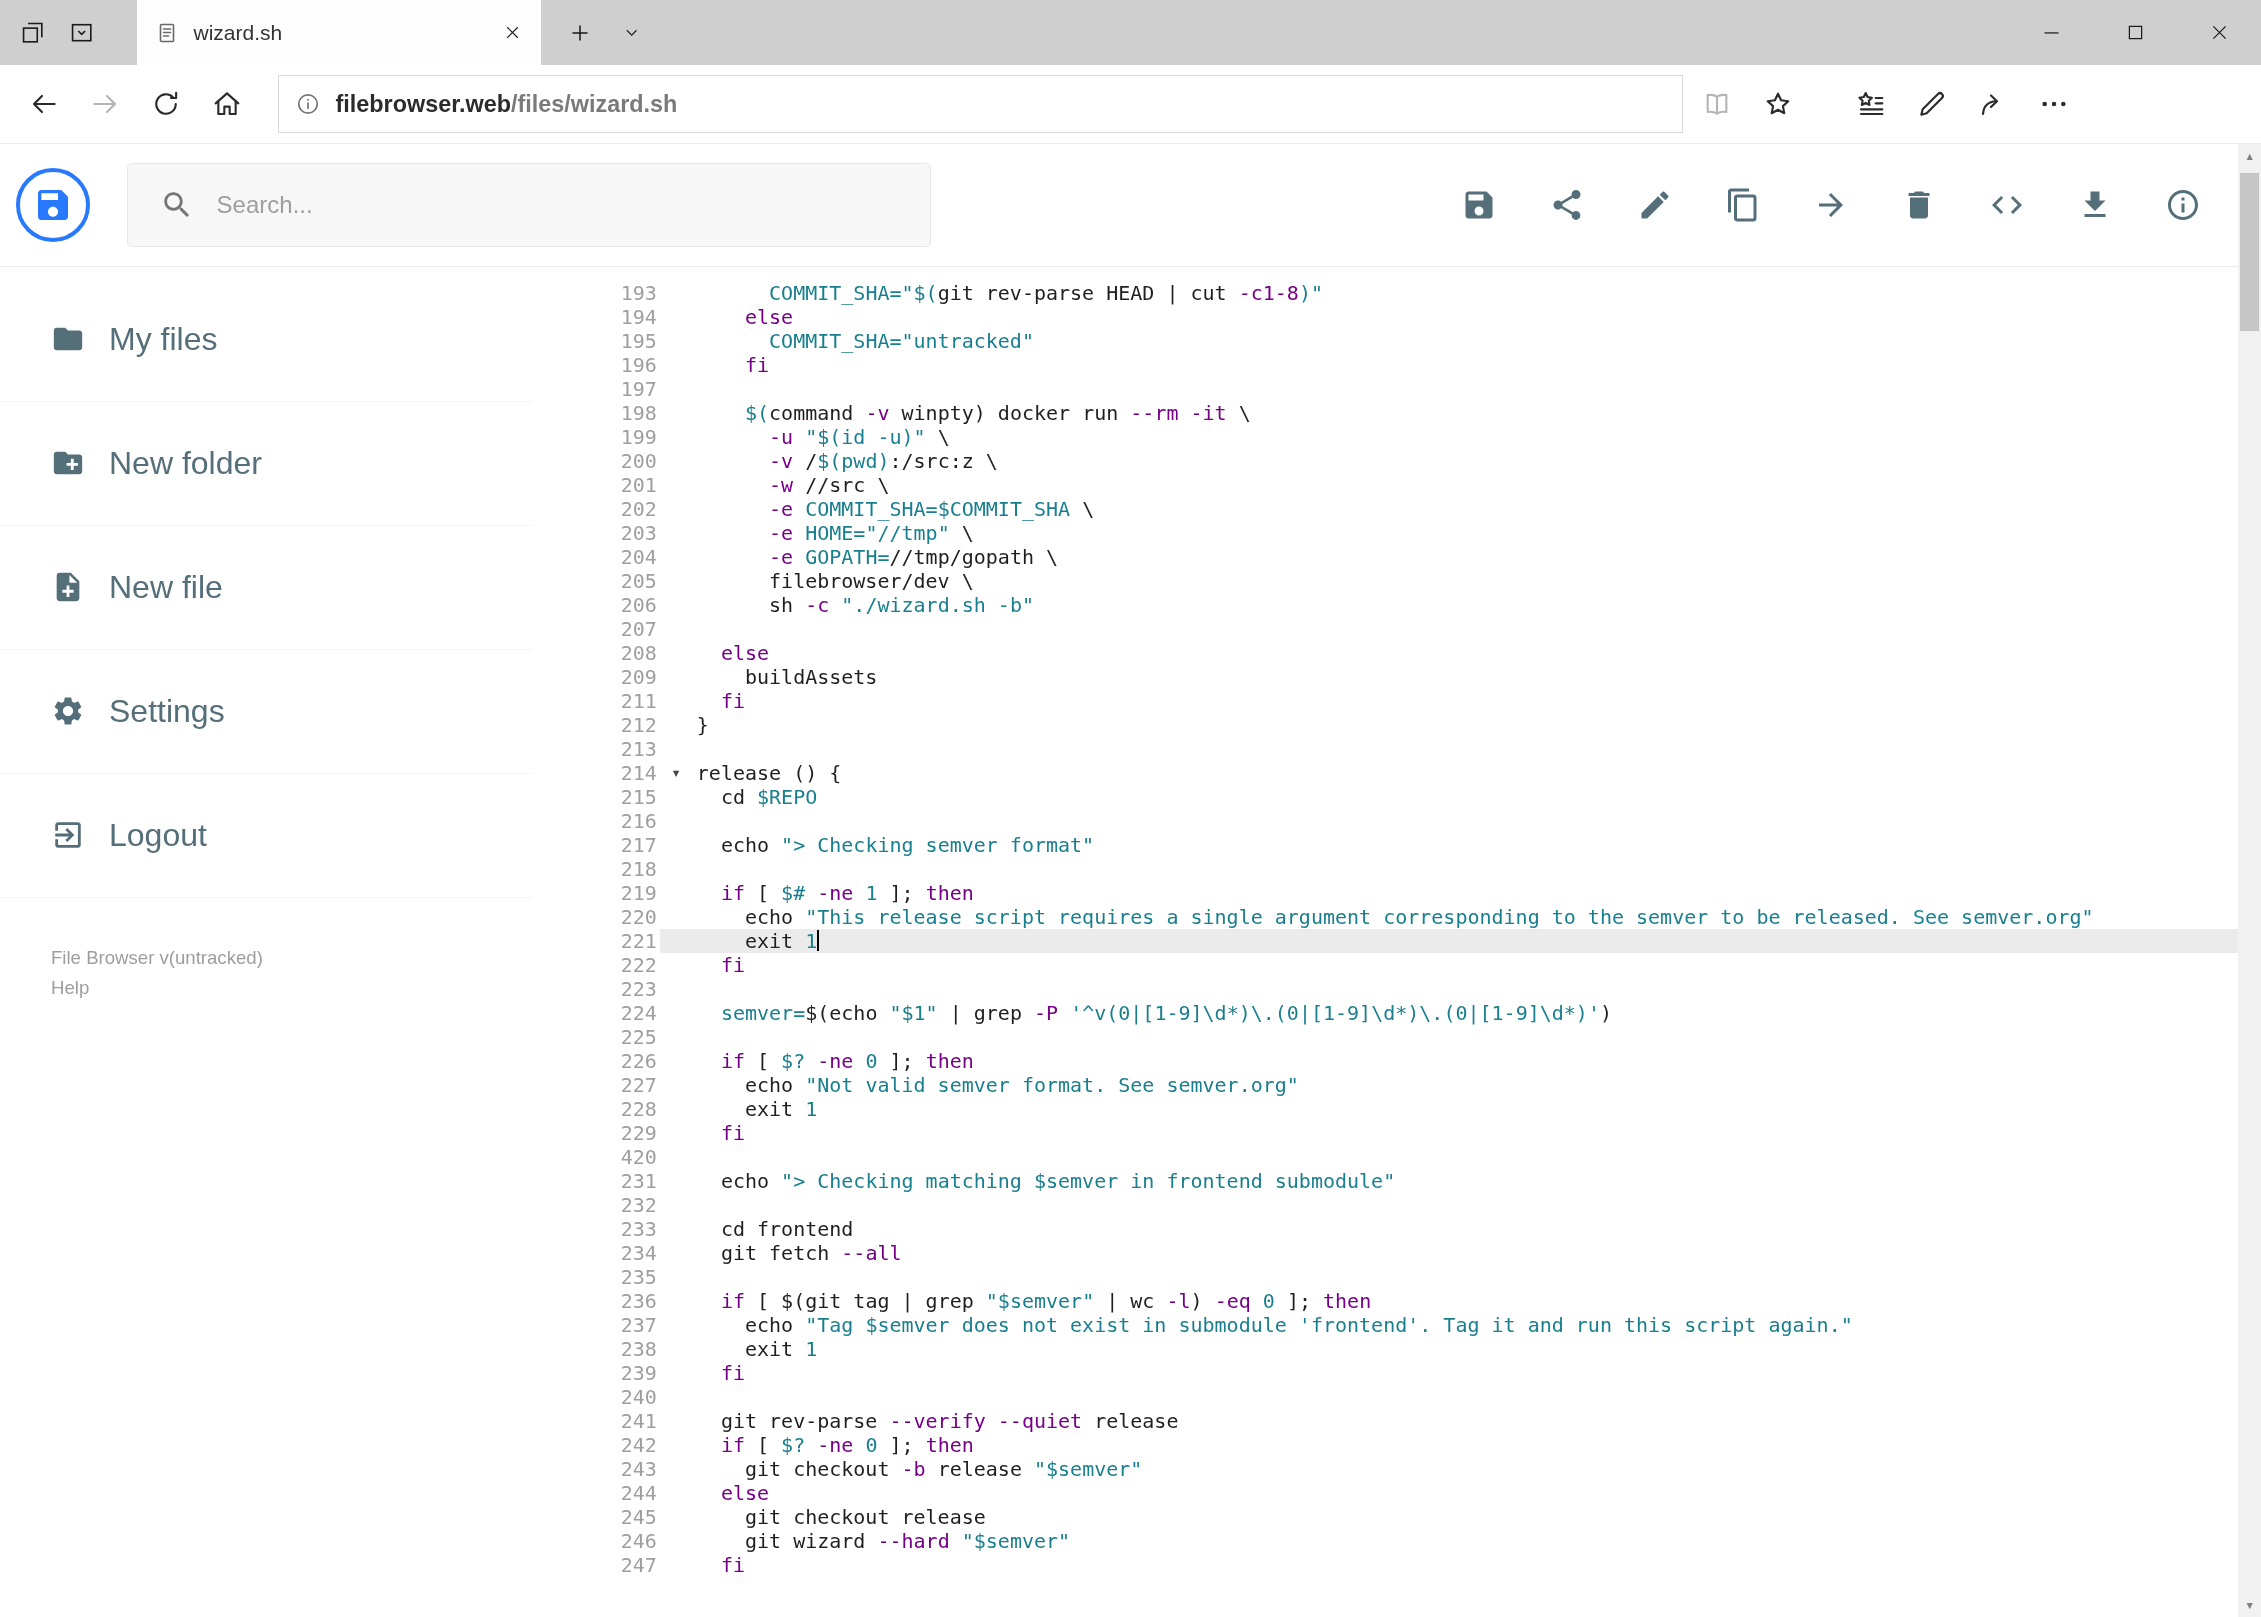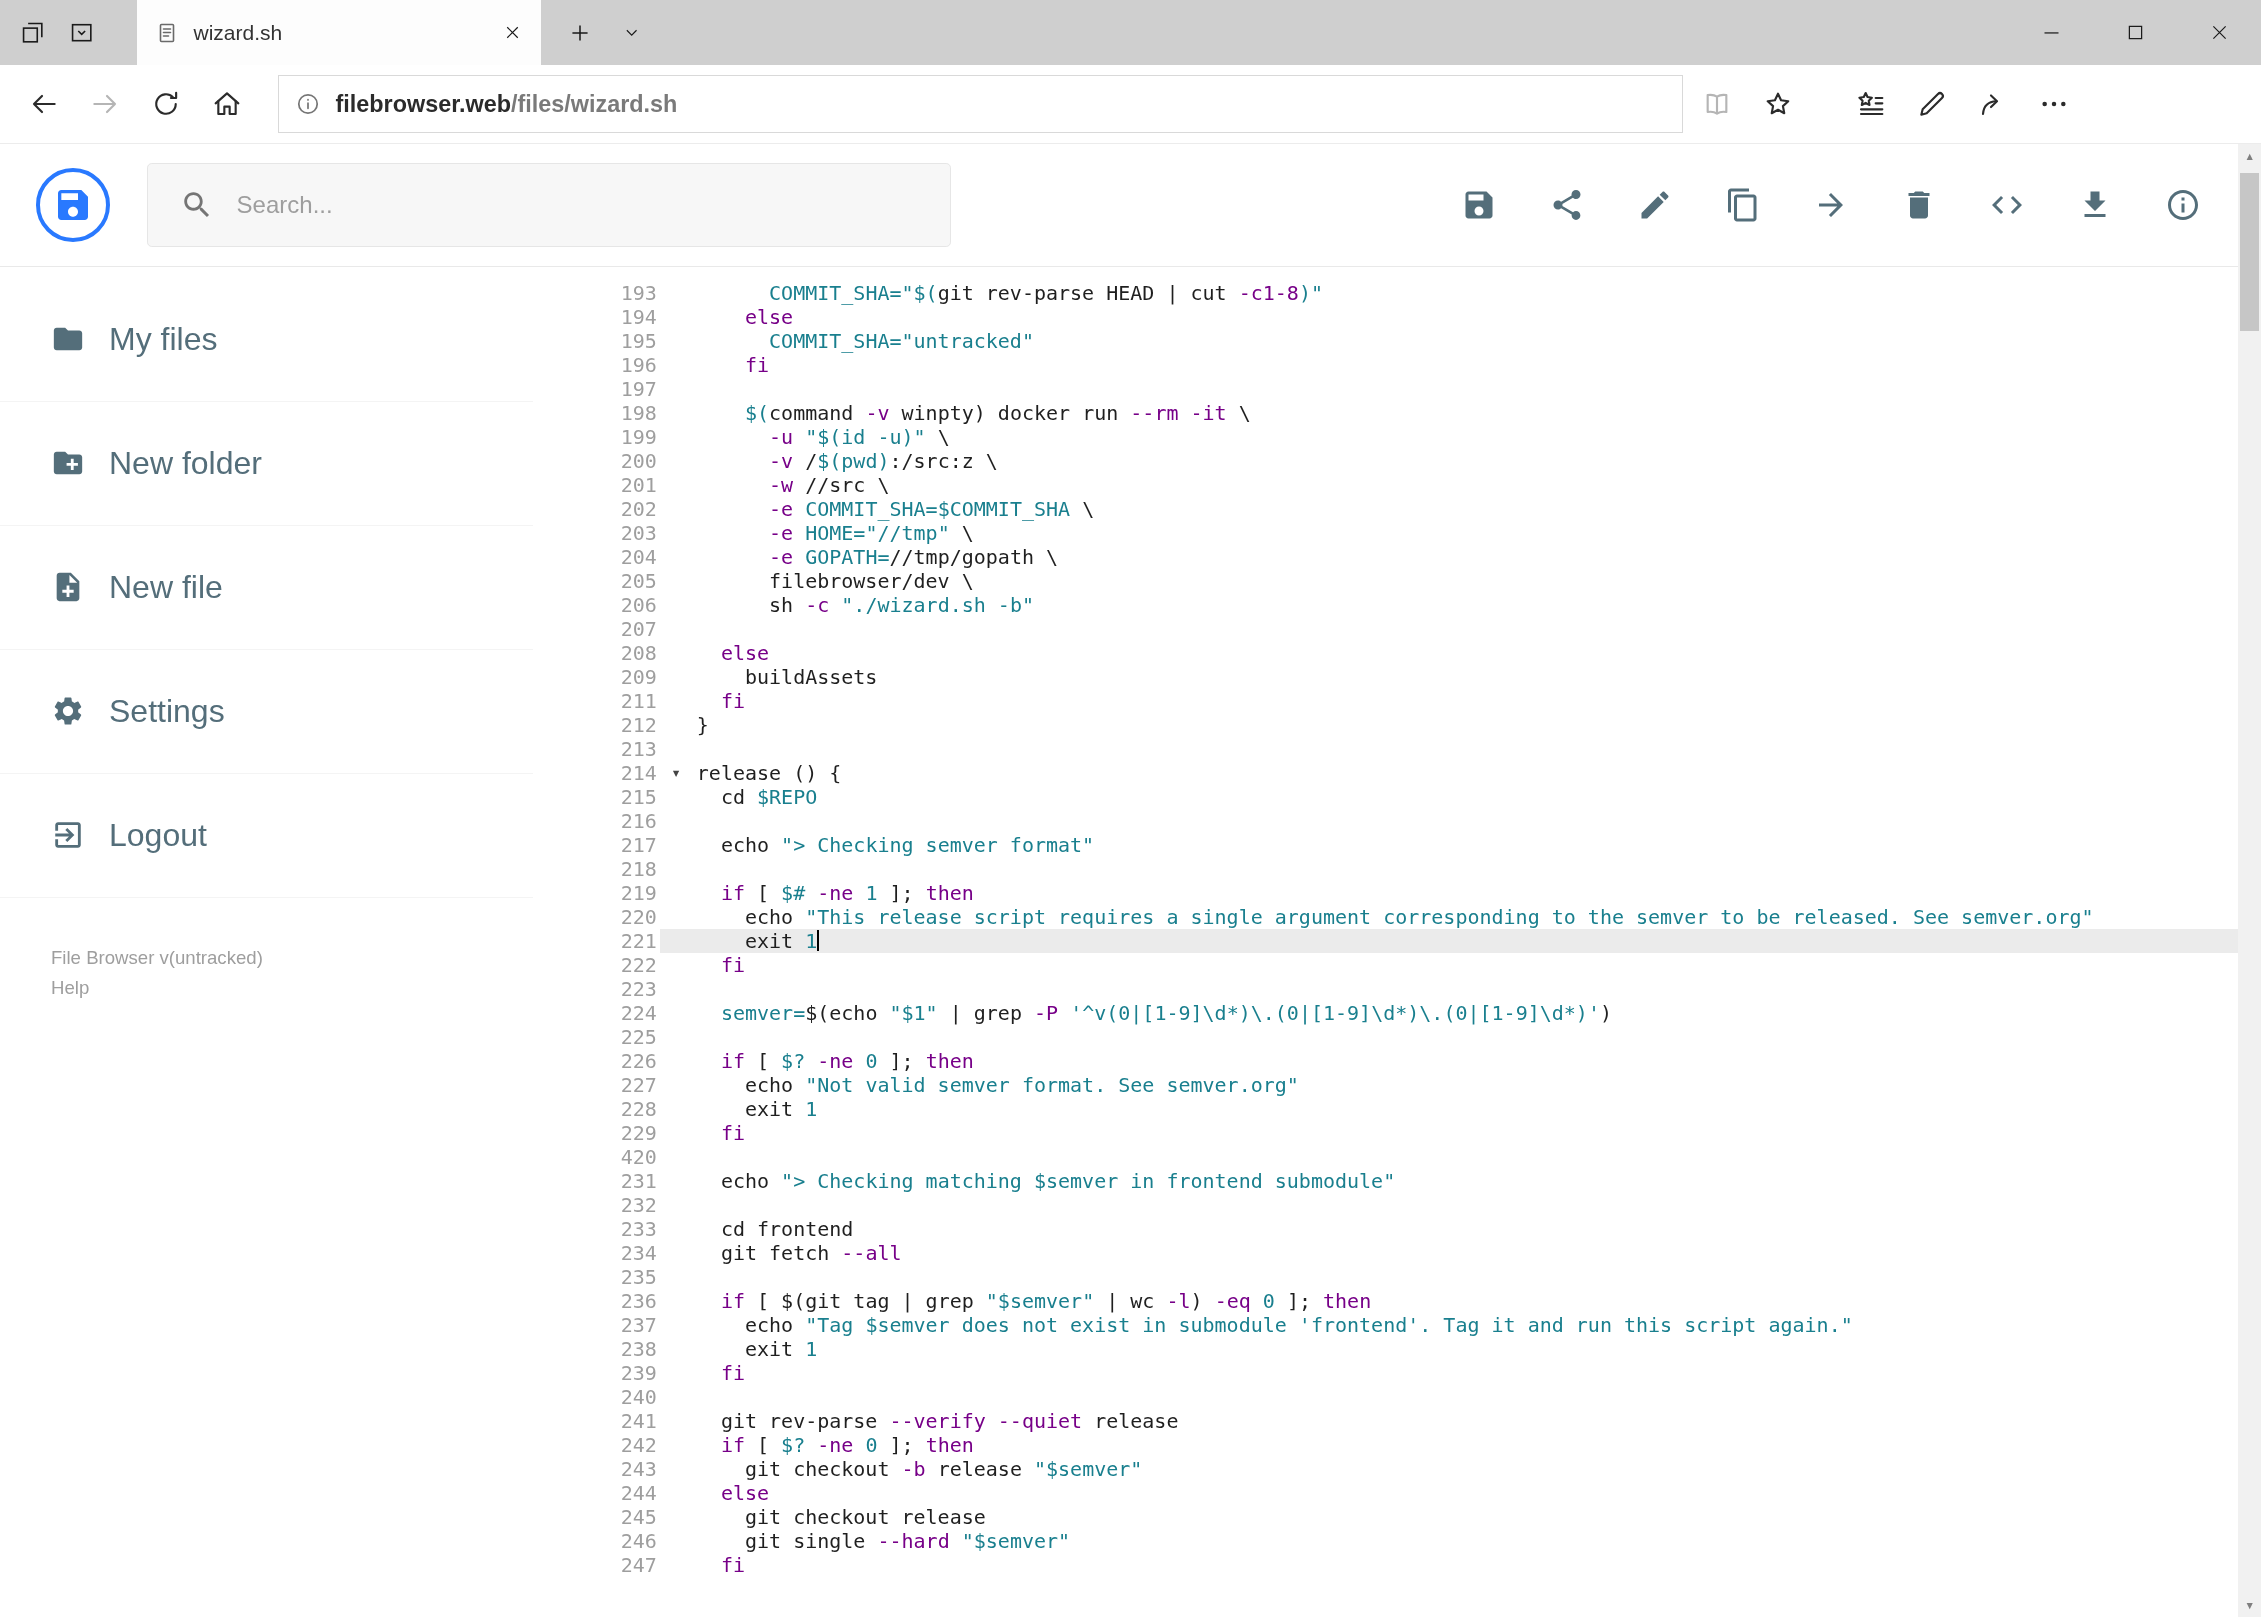--- a/index.html
+++ b/index.html
@@ -26,21 +26,21 @@
   .nav-btn svg { width:32px; height:32px; }
   .disabled svg { stroke:#b5b5b5; }
   .url-box { margin-left:21px; width:1405px; height:58px; border:0.8px solid #d9d9d9; background:#fff;
     display:flex; align-items:center; padding:0 16px; gap:14.5px; font-size:23.4px;font-weight:bold; }
   .url-domain { color:#2b2b2b; }
   .url-path { color:#7a7a7a; }
   .addr-actions { display:flex; align-items:center; margin-left:3.2px; }
   .addr-group { display:flex; align-items:center; margin-left:32px; }
 
   
-  .appheader { height:123px; background:#fff; display:flex; align-items:center; padding-left:36px; border-bottom:0.8px solid #e9e9e9; }
+  .appheader { height:123px; background:#fff; display:flex; align-items:center; padding-left:16px; border-bottom:0.8px solid #e9e9e9; }
   .logo { width:74px; height:74px; border-radius:50%; border:4.8px solid #2979ff; display:flex; align-items:center; justify-content:center; cursor:pointer; }
   .logo svg { width:40px; height:40px; fill:#2979ff; }
   .search { margin-left:37px; width:804px; height:84px; background:#f7f7f7; border:0.8px solid #e6e6e6; border-radius:4.8px;
     display:flex; align-items:center; padding-left:32px; gap:22.6px; }
   .search svg { width:34px; height:34px; fill:#757575; }
   .search input { border:none; background:transparent; outline:none; font-size:24px; color:#333; width:662px; font-family:inherit; }
   .search input::placeholder { color:#9e9e9e; }
   .toolbar { margin-left:auto; display:flex; align-items:center; gap:52px; padding-right:60px; }
   .toolbar button { background:none; border:none; cursor:pointer; display:flex; }
   .toolbar svg { width:36px; height:36px; fill:#546e7a; }
@@ -564,21 +564,21 @@
               <span class="codeln"><span class="tk-t">  </span><span class="tk-k">else</span></span>
             </div>
             <div class="row">
               <span class="gutter">245</span>
               <span class="fold"></span>
               <span class="codeln"><span class="tk-t">    git checkout release</span></span>
             </div>
             <div class="row">
               <span class="gutter">246</span>
               <span class="fold"></span>
-              <span class="codeln"><span class="tk-t">    git single </span><span class="tk-k">--hard</span><span class="tk-t"> </span><span class="tk-s">"$semver"</span></span>
+              <span class="codeln"><span class="tk-t">    git wizard </span><span class="tk-k">--hard</span><span class="tk-t"> </span><span class="tk-s">"$semver"</span></span>
             </div>
             <div class="row">
               <span class="gutter">247</span>
               <span class="fold"></span>
               <span class="codeln"><span class="tk-t">  </span><span class="tk-k">fi</span></span>
             </div>
           </div>
       </main>
     </div>
   </div>

